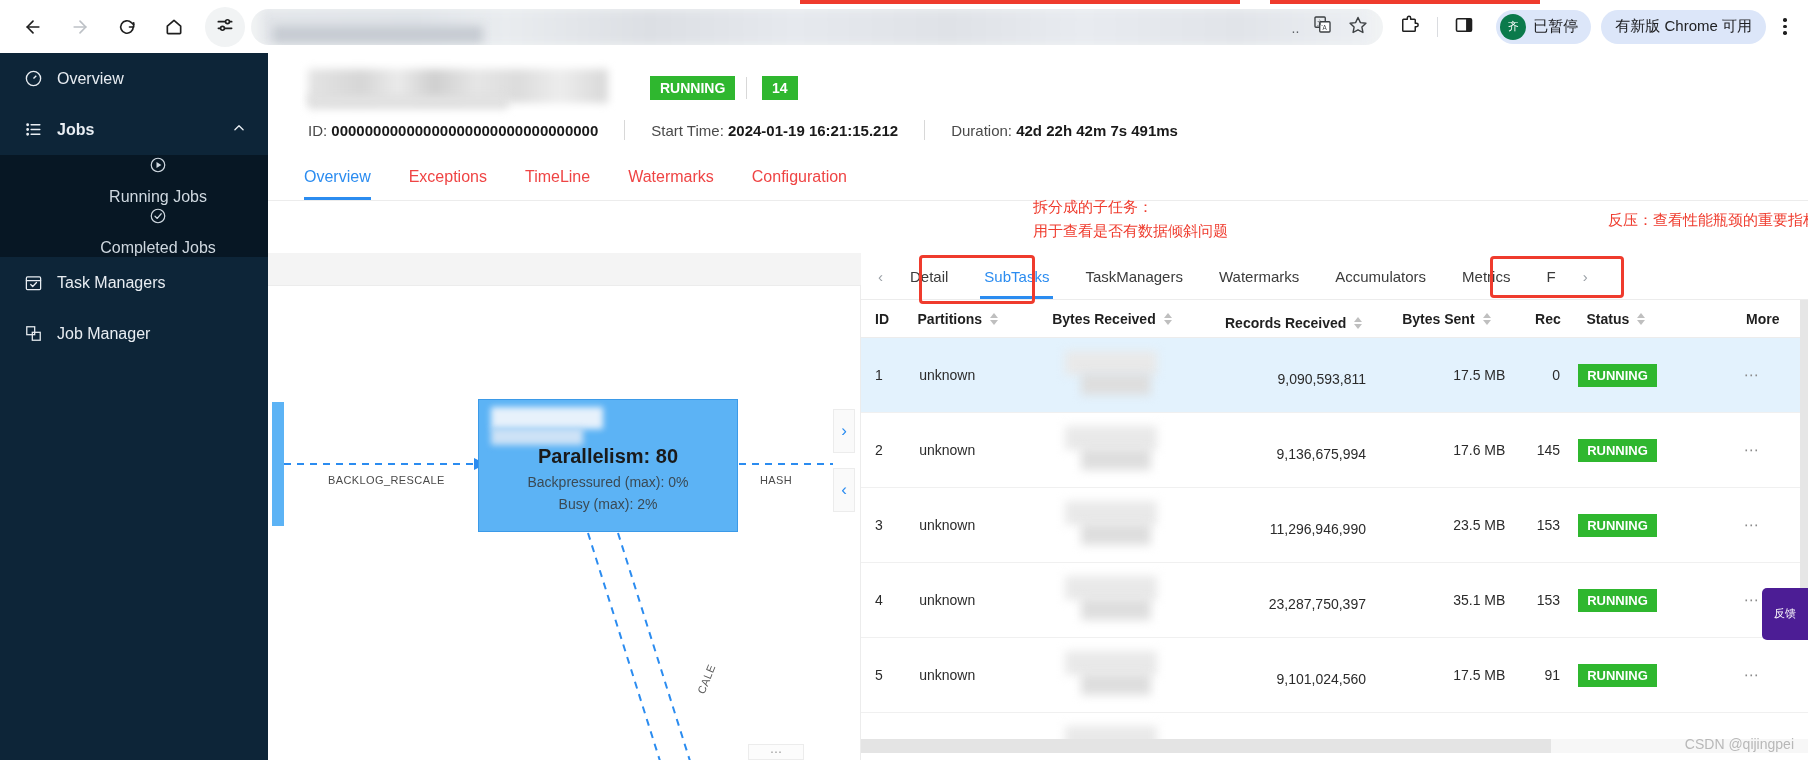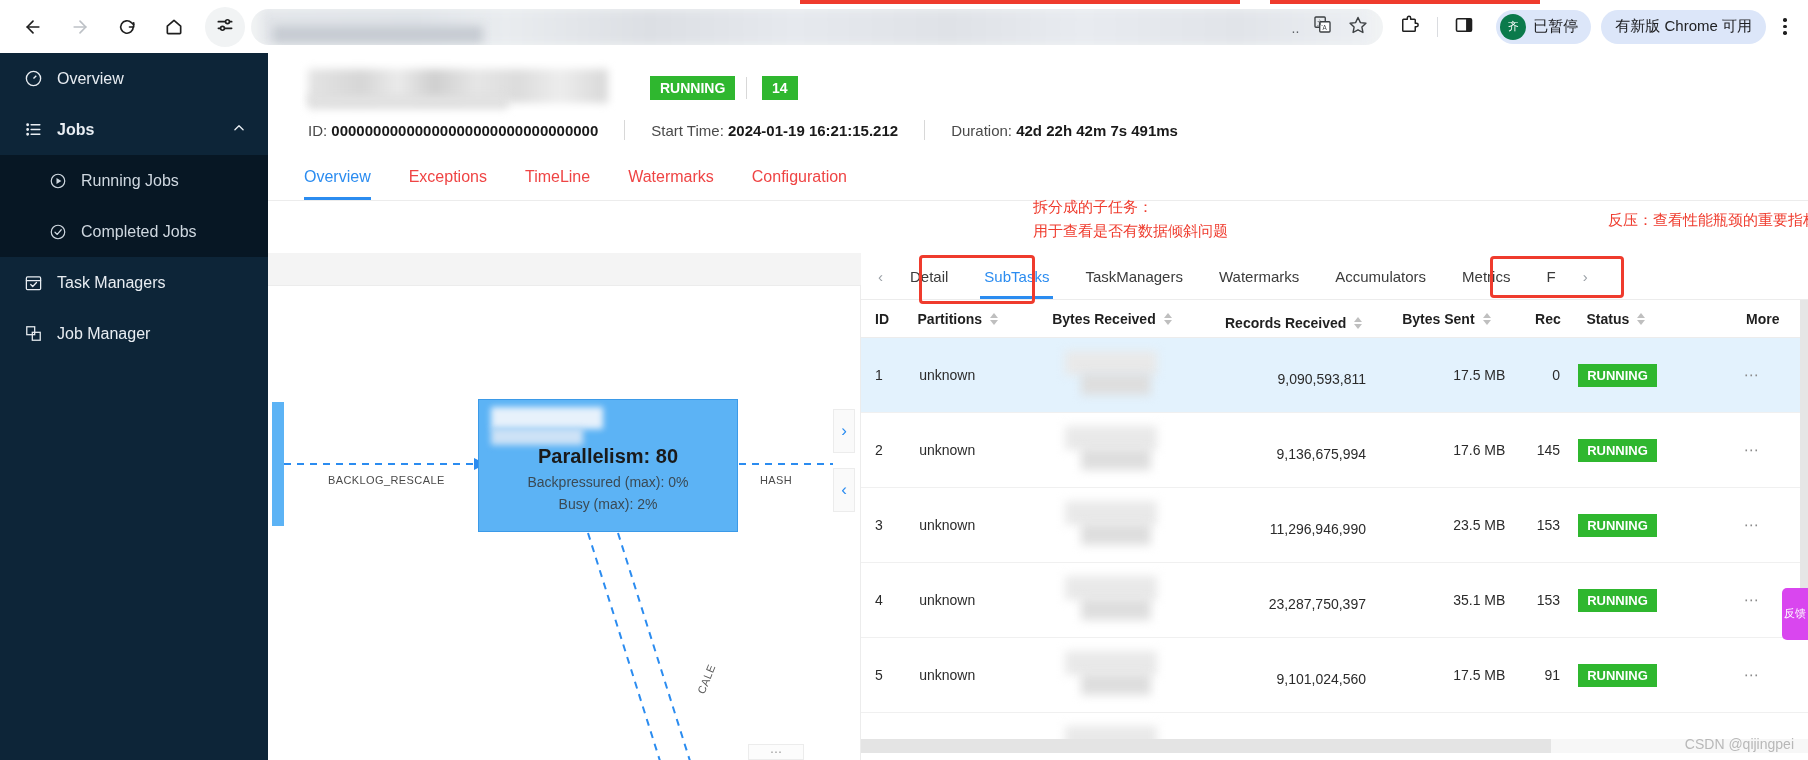--- a/index.html
+++ b/index.html
@@ -90,21 +90,21 @@
 
   
   #sidebar {
     position: absolute; left: 0; top: 53px; width: 268px; height: 707px;
     background: #0d2538;
   }
   .side-item {
     height: 51px; display: flex; align-items: center; padding-left: 24px;
     color: #e8edf2; font-size: 16px; gap: 14px; position: relative;
   }
-  .side-item.sub { padding-left: 48px; color: #cfd8e0; }
+  .side-item.sub { padding-left: 48px; color: #cfd8e0; flex-direction: column; }
   #side-subgroup { background: #071724; }
   .side-icon { width: 19px; height: 19px; display: flex; align-items: center; justify-content: center; flex-shrink: 0; }
   .side-caret { position: absolute; right: 22px; top: 50%; transform: translateY(-50%); }
   .side-label.bold { font-weight: bold; }
 
   
   #main {
     position: absolute; left: 268px; top: 53px; width: 1540px; height: 707px;
     background: #ffffff;
   }
@@ -294,22 +294,22 @@
   #bottom-handle {
     position: absolute; left: 480px; bottom: 0; width: 56px; height: 16px;
     background: #fcfcfc; border: 1px solid #ececec; color: #9a9a9a;
     font-size: 12px; display: flex; align-items: center; justify-content: center;
   }
   #right-scrollbar {
     position: absolute; right: 0; top: 47px; width: 8px; height: 300px;
     background: #e6e6e6;
   }
   #feedback-tab {
-    position: absolute; right: 0; top: 335px; width: 26px; height: 52px;
-    background: #d946ef; border-radius: 5px 0 0 5px;
+    position: absolute; right: 0; top: 335px; width: 46px; height: 52px;
+    background: #4c1d95; border-radius: 5px 0 0 5px;
     display: flex; align-items: center; justify-content: center;
     color: #fff; font-size: 11px; line-height: 1.05; text-align: center;
   }
   #watermark {
     position: absolute; right: 14px; bottom: 8px; color: #b8b8b8;
     font-size: 14px; white-space: nowrap;
   }
 </style>
 </head>
 <body>

